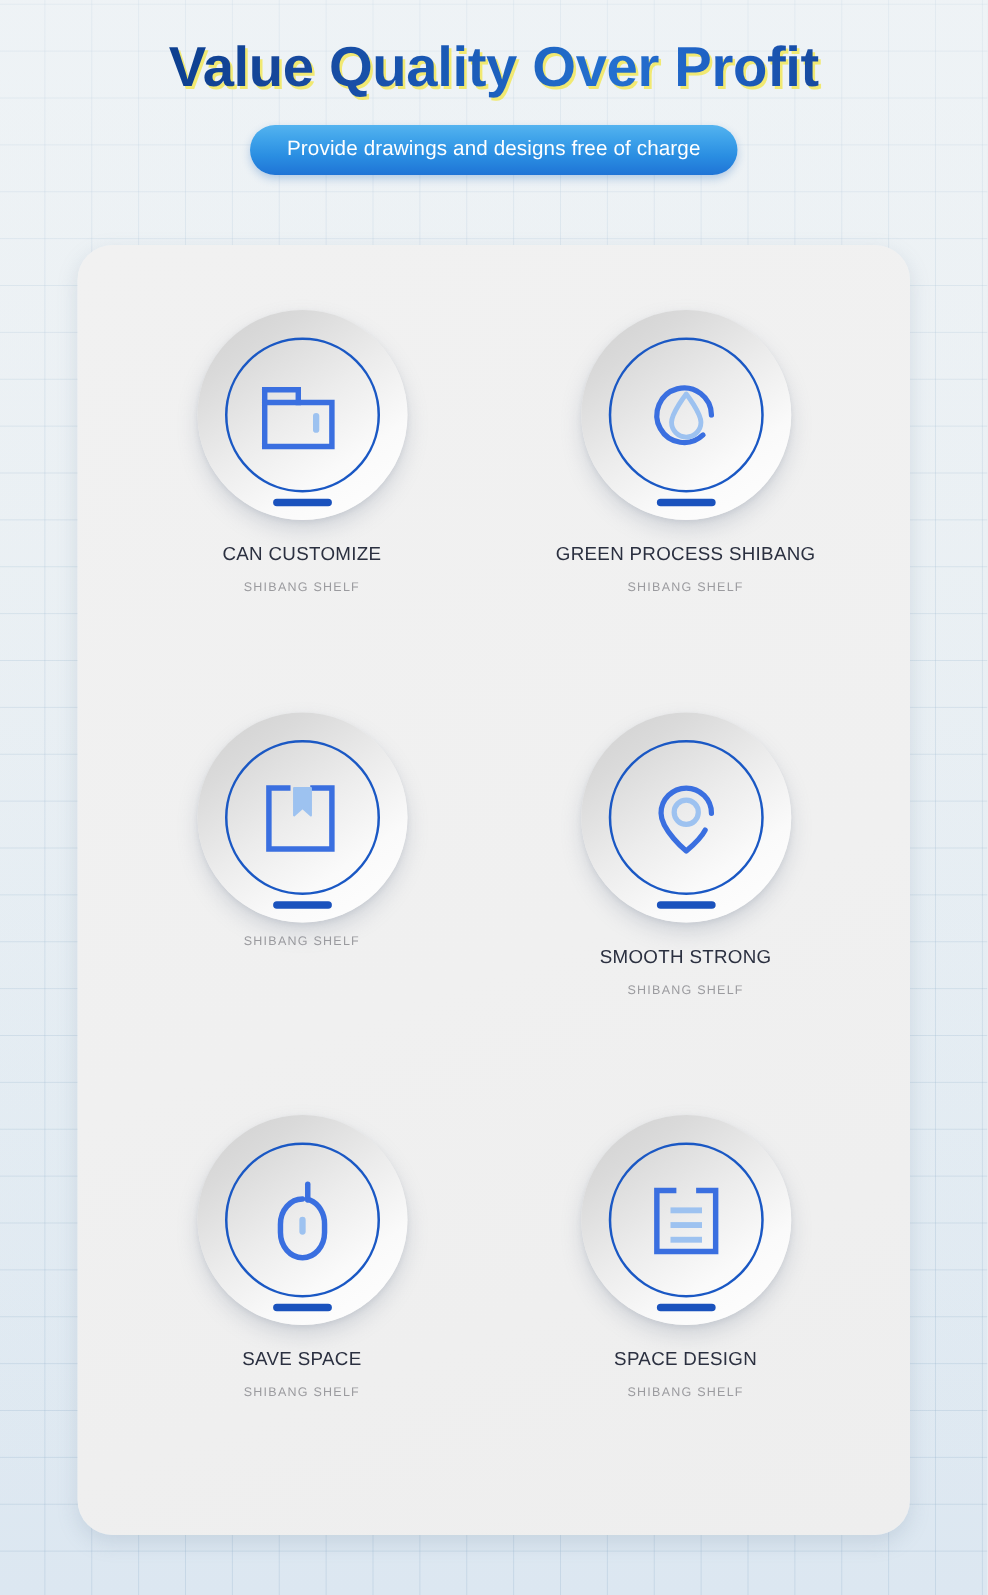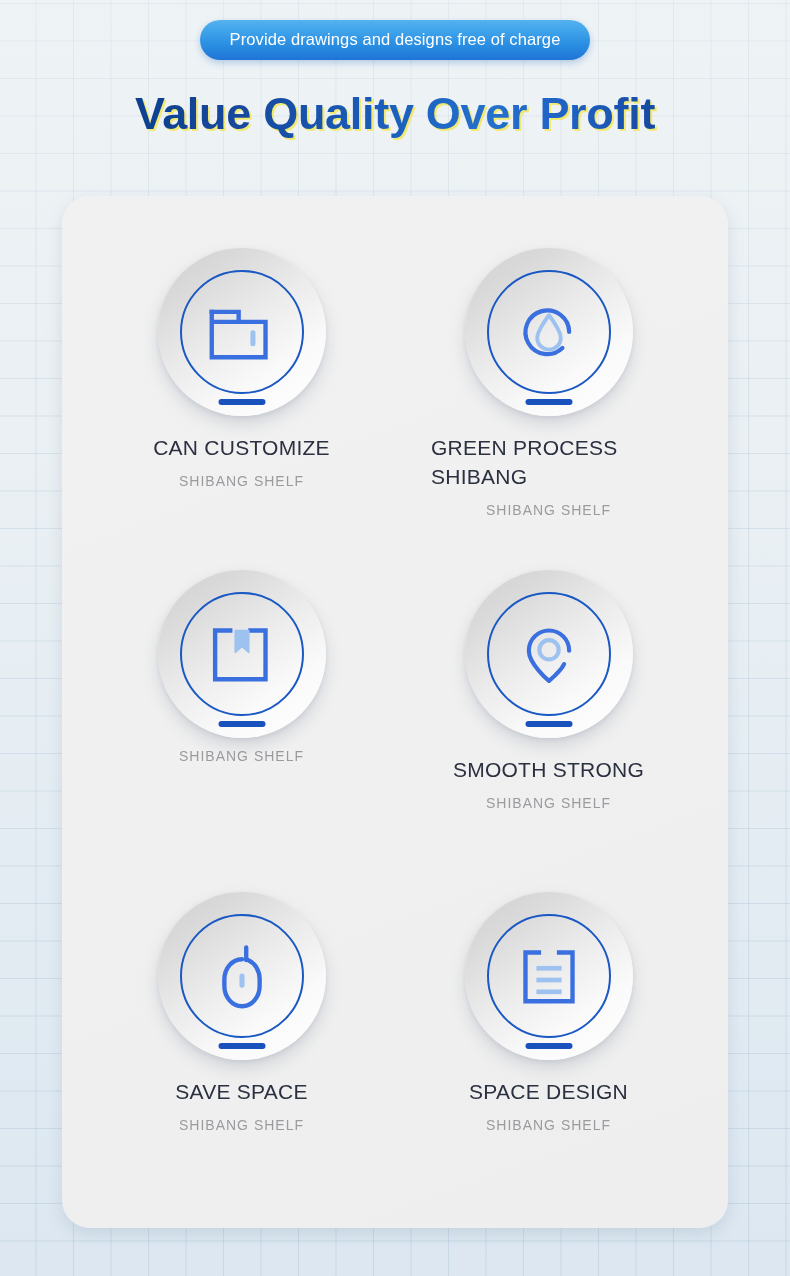--- a/index.html
+++ b/index.html
@@ -163,54 +163,55 @@
     position: relative;
     z-index: 2;
     width: 84px;
     height: 84px;
     display: block;
   }
 
   
   .feature-title {
     margin-top: 18px;
-    font-size: 21px;
+    font-size: 15px;
     color: #2b3040;
     letter-spacing: 0.25px;
+    text-align: center;
     line-height: 1.38;
     max-width: 235px;
   }
   .feature-sub {
     margin-top: 10px;
-    font-size: 14px;
+    font-size: 10px;
     color: #9b9b9f;
     letter-spacing: 1.0px;
     text-align: center;
   }
 
   
   .feature-item.r1 { padding-top: 16px; }
   .feature-item.r2 { padding-top: 16px; }
   .feature-item.r3 { padding-top: 16px; }
 </style>
 </head>
 <body>
 
 <div id="page-bg"></div>
 <div id="grid-overlay"></div>
 <div id="grid-fade"></div>
 
 <div id="header">
-  <div>
-    <span id="subtitle-pill">Provide drawings and designs free of charge</span>
-  </div>
   <div style="position:relative; display:inline-block;">
     <div id="title-shadow">Value Quality Over Profit</div>
     <h1 id="page-title">Value Quality Over Profit</h1>
   </div>
+  <div>
+    <span id="subtitle-pill">Provide drawings and designs free of charge</span>
+  </div>
 </div>
 
 <div id="feature-card">
   <div id="feature-grid">
 
     <div class="feature-item r1">
       <div class="badge">
         <svg class="badge-svg" viewBox="0 0 100 100">
           <path d="M14 26 H46 V38" fill="none" stroke="#3a6fe0" stroke-width="5.2" stroke-linecap="square"></path>
           <path d="M14 26 V80 H78 V38 H14" fill="none" stroke="#3a6fe0" stroke-width="5.2" stroke-linejoin="miter" stroke-linecap="square"></path>

